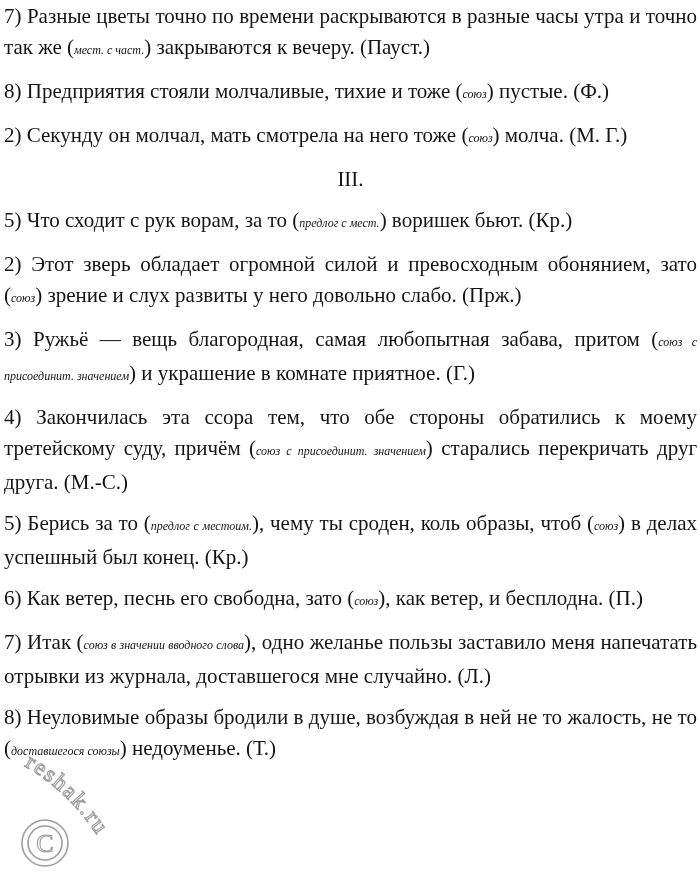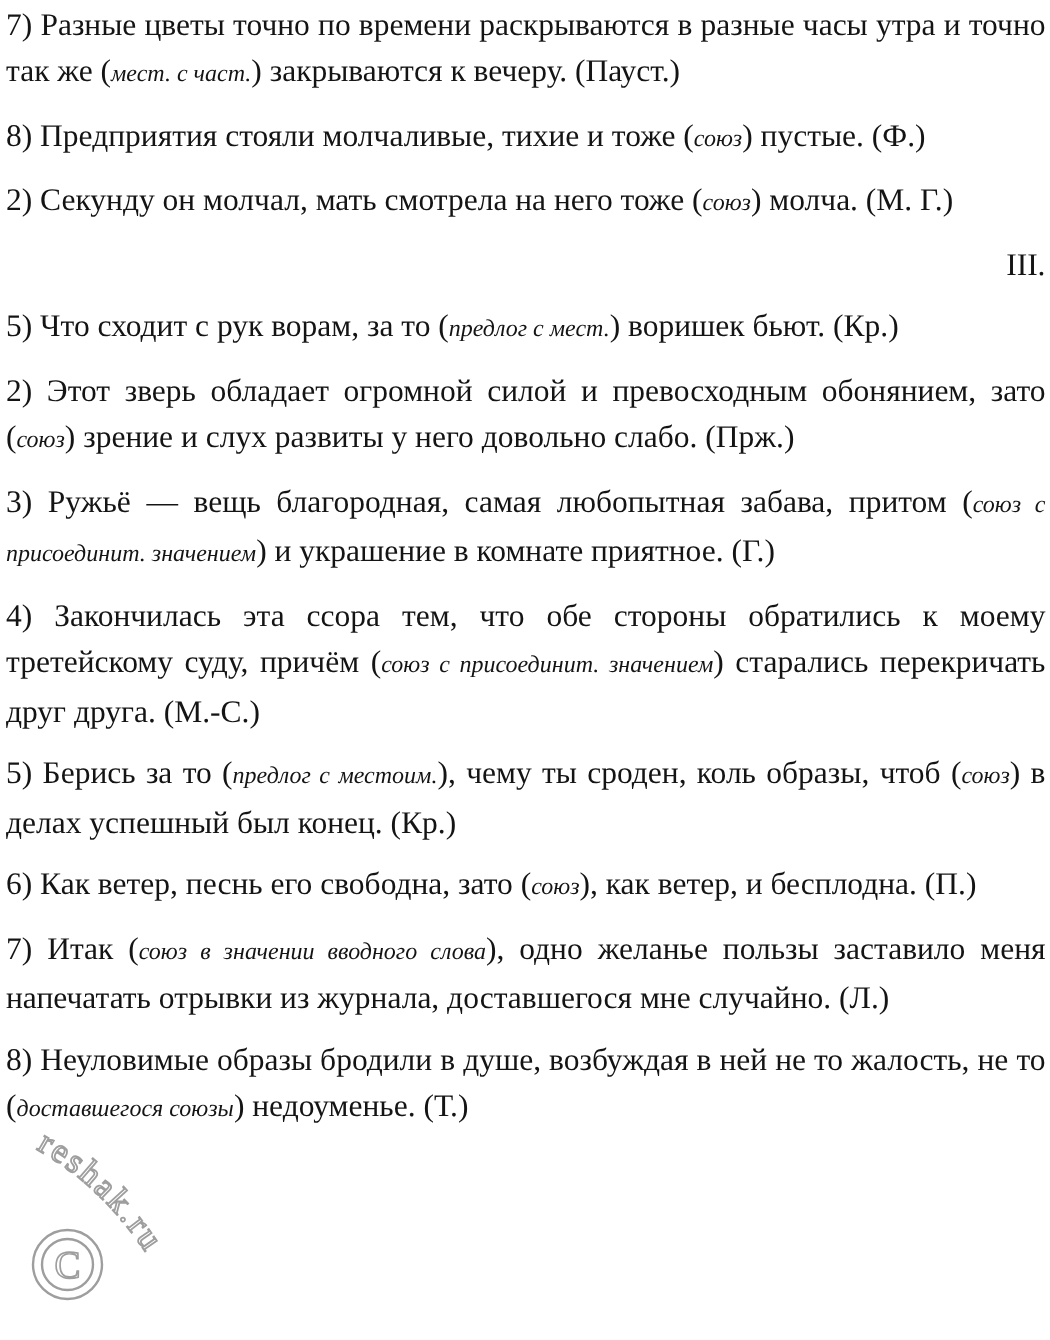--- a/index.html
+++ b/index.html
@@ -19,25 +19,25 @@
     font-size: 21px;
     line-height: 31px;
     text-align: justify;
   }
   .doc p {
     margin: 0 0 10px 0;
   }
   .doc p:last-child { margin-bottom: 0; }
   .ann {
     font-style: italic;
-    font-size: 16px;
+    font-size: 12px;
     margin-top: 12px;
   }
   .heading {
-    text-align: right;
+    text-align: center;
   }
   .watermark {
     position: absolute;
     left: 0;
     top: 748px;
     pointer-events: none;
   }
 </style>
 </head>
 <body>

